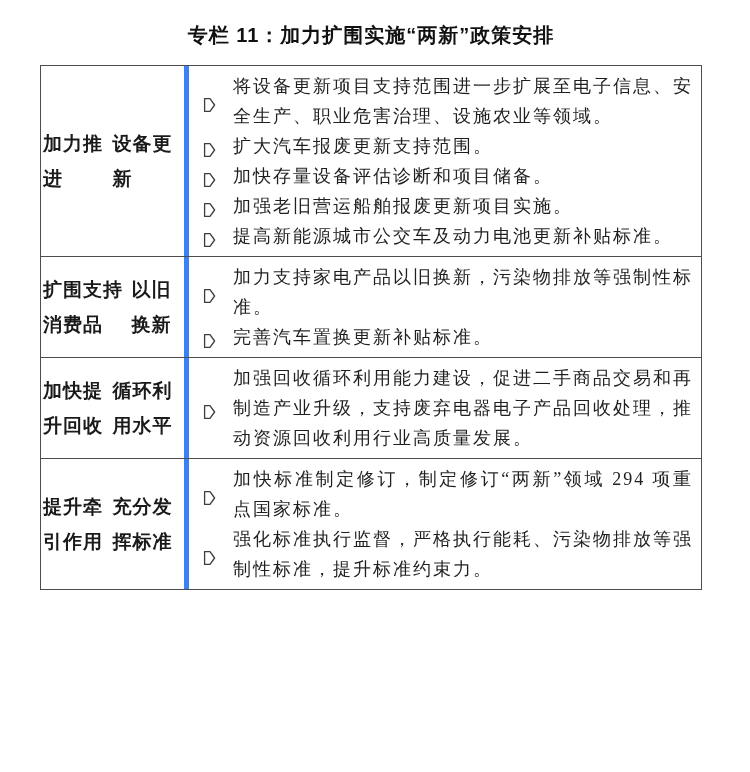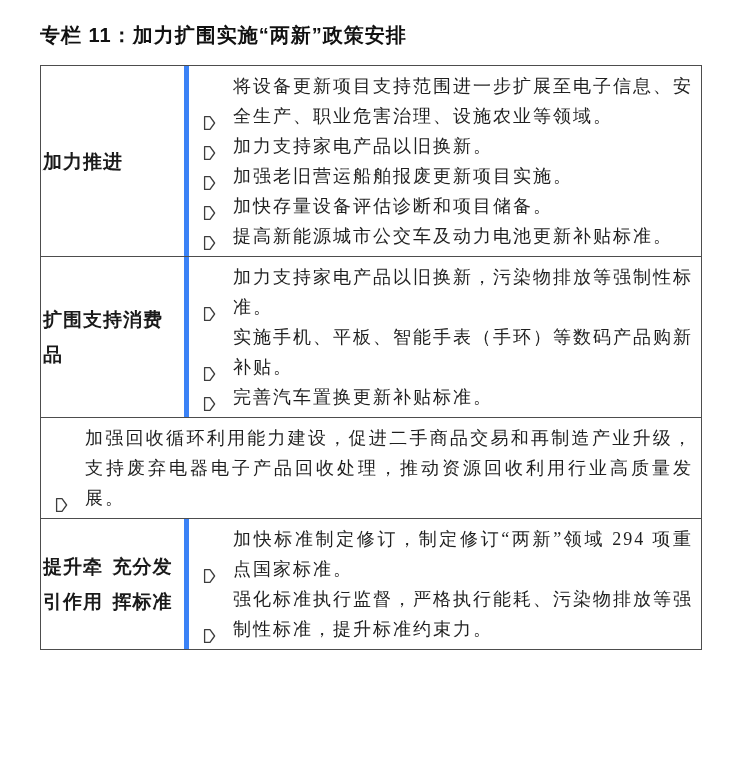--- a/index.html
+++ b/index.html
@@ -12,21 +12,21 @@
     height: 772px;
     box-sizing: border-box;
     padding: 22px 0 0 40px;
     background: #ffffff;
     color: #1f1f1f;
     font-family: "Liberation Serif", serif;
   }
   .title {
     width: 662px;
     margin: 0 0 16px 0;
-    text-align: left;
+    text-align: center;
     font-family: "Liberation Sans", sans-serif;
     font-weight: bold;
     font-size: 20px;
     letter-spacing: 1px;
     color: #111111;
   }
   .policy-table {
     width: 662px;
     border: 1px solid #4d4d4d;
     box-sizing: border-box;
@@ -54,21 +54,21 @@
     color: #1a1a1a;
     padding: 6px 2px;
   }
   .cell-body {
     flex: 1 1 auto;
     box-sizing: border-box;
     padding: 5px 8px 5px 12px;
   }
   .item {
     display: flex;
-    align-items: flex-end;
+    align-items: center;
   }
   .bullet {
     flex: 0 0 14px;
     width: 14px;
     margin: 8px 16px 0 2px;
     line-height: 0;
   }
   .item-text {
     flex: 1 1 auto;
     font-size: 18px;
@@ -81,107 +81,105 @@
 </style>
 </head>
 <body>
 
 <div class="page">
   <h1 class="title">专栏 11：加力扩围实施“两新”政策安排</h1>
   <div class="policy-table" id="table-root">
   <div class="row">
     <div class="cell-header">
           <div>加力推进</div>
+          <div>设备更新</div>
         </div>
     <div class="cell-body">
   <div class="item">
     <span class="bullet">
       <svg width="13" height="16" viewBox="0 0 13 16" xmlns="http://www.w3.org/2000/svg">
         <path d="M1.6 1.6 H7 L11.6 8 L7 14.4 H1.6 Z" fill="none" stroke="#3d3d3d" stroke-width="1.3" stroke-linejoin="round"></path>
       </svg>
     </span>
     <span class="item-text">将设备更新项目支持范围进一步扩展至电子信息、安全生产、职业危害治理、设施农业等领域。</span>
   </div>
 
   <div class="item">
     <span class="bullet">
       <svg width="13" height="16" viewBox="0 0 13 16" xmlns="http://www.w3.org/2000/svg">
         <path d="M1.6 1.6 H7 L11.6 8 L7 14.4 H1.6 Z" fill="none" stroke="#3d3d3d" stroke-width="1.3" stroke-linejoin="round"></path>
       </svg>
     </span>
-    <span class="item-text">加力支持家电产品以旧换新。</span>
+    <span class="item-text">扩大汽车报废更新支持范围。</span>
+  </div>
+
+  <div class="item">
+    <span class="bullet">
+      <svg width="13" height="16" viewBox="0 0 13 16" xmlns="http://www.w3.org/2000/svg">
+        <path d="M1.6 1.6 H7 L11.6 8 L7 14.4 H1.6 Z" fill="none" stroke="#3d3d3d" stroke-width="1.3" stroke-linejoin="round"></path>
+      </svg>
+    </span>
+    <span class="item-text">加快存量设备评估诊断和项目储备。</span>
   </div>
 
   <div class="item">
     <span class="bullet">
       <svg width="13" height="16" viewBox="0 0 13 16" xmlns="http://www.w3.org/2000/svg">
         <path d="M1.6 1.6 H7 L11.6 8 L7 14.4 H1.6 Z" fill="none" stroke="#3d3d3d" stroke-width="1.3" stroke-linejoin="round"></path>
       </svg>
     </span>
     <span class="item-text">加强老旧营运船舶报废更新项目实施。</span>
   </div>
 
-  <div class="item">
-    <span class="bullet">
-      <svg width="13" height="16" viewBox="0 0 13 16" xmlns="http://www.w3.org/2000/svg">
-        <path d="M1.6 1.6 H7 L11.6 8 L7 14.4 H1.6 Z" fill="none" stroke="#3d3d3d" stroke-width="1.3" stroke-linejoin="round"></path>
-      </svg>
-    </span>
-    <span class="item-text">加快存量设备评估诊断和项目储备。</span>
-  </div>
-
 
   <div class="item">
     <span class="bullet">
       <svg width="13" height="16" viewBox="0 0 13 16" xmlns="http://www.w3.org/2000/svg">
         <path d="M1.6 1.6 H7 L11.6 8 L7 14.4 H1.6 Z" fill="none" stroke="#3d3d3d" stroke-width="1.3" stroke-linejoin="round"></path>
       </svg>
     </span>
     <span class="item-text">提高新能源城市公交车及动力电池更新补贴标准。</span>
   </div>
 </div>
   </div>
 
   <div class="row">
     <div class="cell-header">
           <div>扩围支持消费品</div>
+          <div>以旧换新</div>
         </div>
     <div class="cell-body">
 
 
   <div class="item">
     <span class="bullet">
       <svg width="13" height="16" viewBox="0 0 13 16" xmlns="http://www.w3.org/2000/svg">
         <path d="M1.6 1.6 H7 L11.6 8 L7 14.4 H1.6 Z" fill="none" stroke="#3d3d3d" stroke-width="1.3" stroke-linejoin="round"></path>
       </svg>
     </span>
     <span class="item-text">加力支持家电产品以旧换新，污染物排放等强制性标准。</span>
   </div>
 
-  <div class="item">
-    <span class="bullet">
-      <svg width="13" height="16" viewBox="0 0 13 16" xmlns="http://www.w3.org/2000/svg">
-        <path d="M1.6 1.6 H7 L11.6 8 L7 14.4 H1.6 Z" fill="none" stroke="#3d3d3d" stroke-width="1.3" stroke-linejoin="round"></path>
-      </svg>
-    </span>
-    <span class="item-text">实施手机、平板、智能手表（手环）等数码产品购新补贴。</span>
-  </div>
 
   <div class="item">
     <span class="bullet">
       <svg width="13" height="16" viewBox="0 0 13 16" xmlns="http://www.w3.org/2000/svg">
         <path d="M1.6 1.6 H7 L11.6 8 L7 14.4 H1.6 Z" fill="none" stroke="#3d3d3d" stroke-width="1.3" stroke-linejoin="round"></path>
       </svg>
     </span>
     <span class="item-text">完善汽车置换更新补贴标准。</span>
   </div>
 </div>
   </div>
 
   <div class="row">
+    <div class="cell-header">
+          <div>加快提升回收</div>
+          <div>循环利用水平</div>
+        </div>
     <div class="cell-body">
   <div class="item">
     <span class="bullet">
       <svg width="13" height="16" viewBox="0 0 13 16" xmlns="http://www.w3.org/2000/svg">
         <path d="M1.6 1.6 H7 L11.6 8 L7 14.4 H1.6 Z" fill="none" stroke="#3d3d3d" stroke-width="1.3" stroke-linejoin="round"></path>
       </svg>
     </span>
     <span class="item-text">加强回收循环利用能力建设，促进二手商品交易和再制造产业升级，支持废弃电器电子产品回收处理，推动资源回收利用行业高质量发展。</span>
   </div>
 </div>

